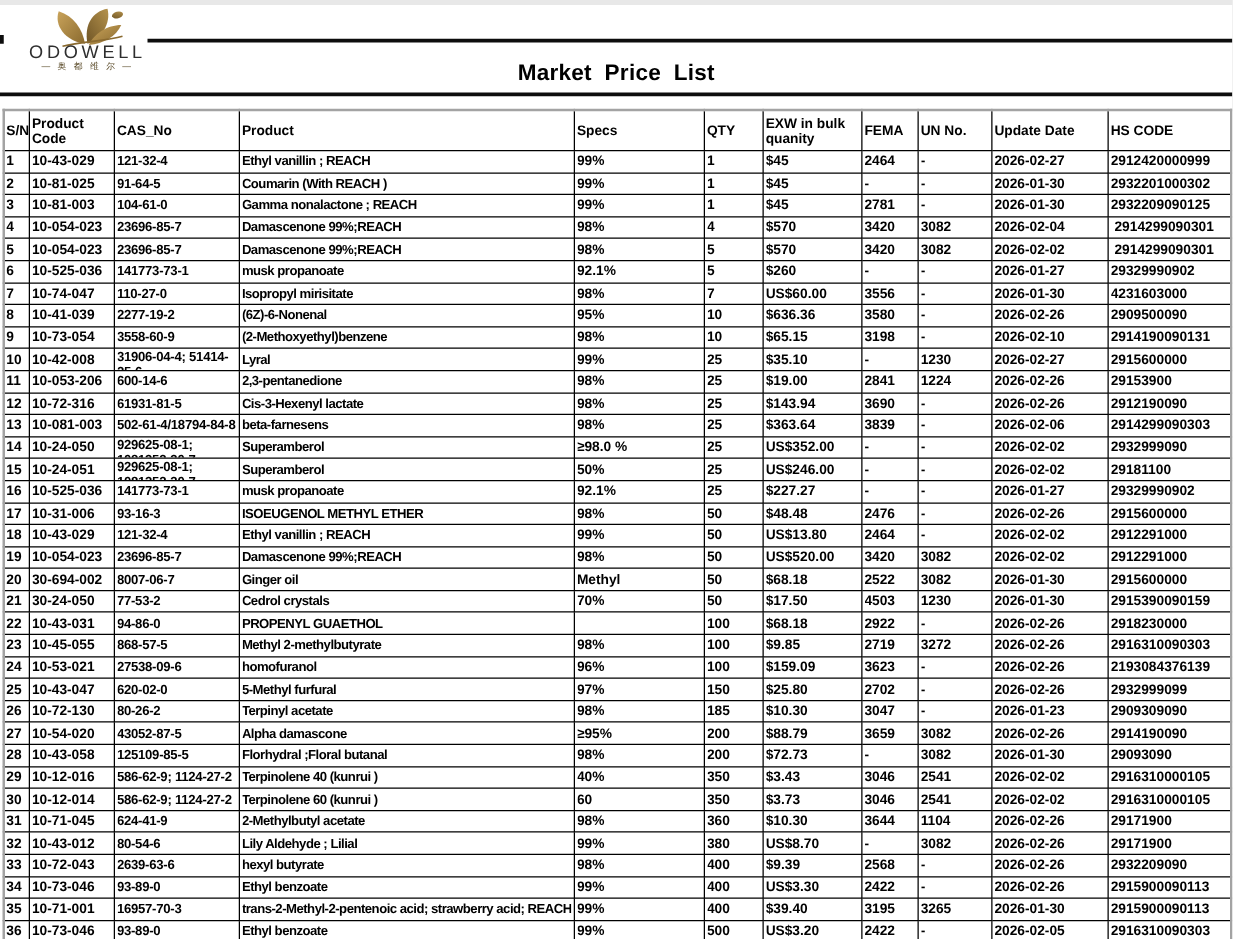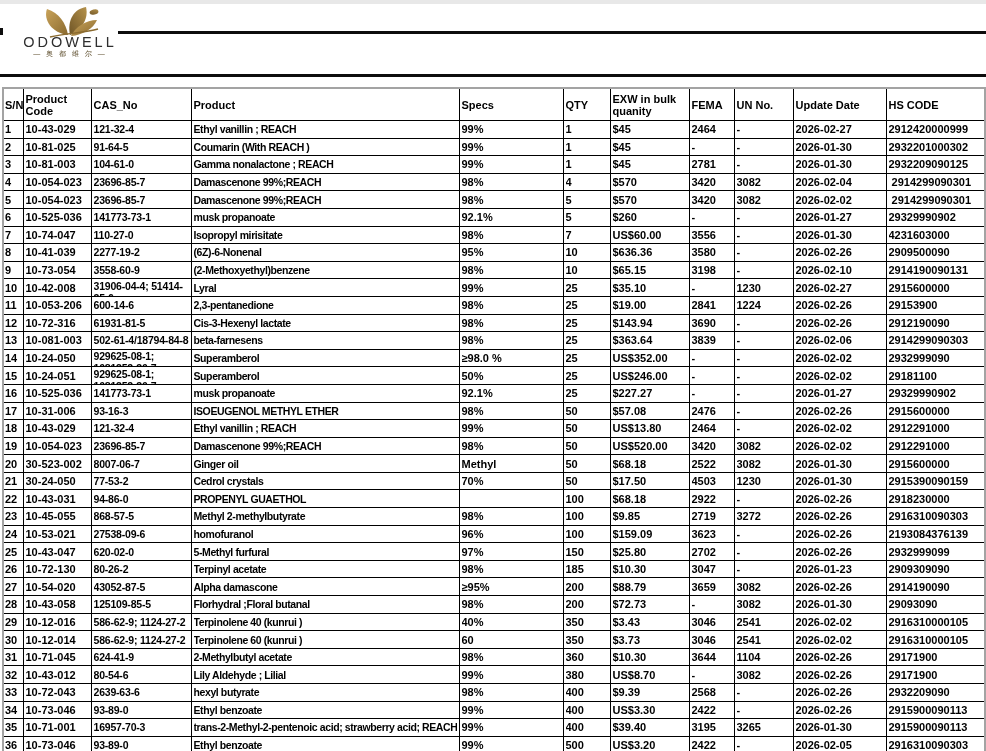--- a/index.html
+++ b/index.html
@@ -75,20 +75,21 @@
       <path d="M41 31 C53 30 63 24 67 15 C56 15 45 22 41 31 Z" fill="url(#g1)"></path>
       <ellipse cx="64" cy="7" rx="4.5" ry="2.6" fill="url(#g2)" transform="rotate(-14 64 7)"></ellipse>
       <path d="M20 32 C36 28 55 28 68 24" stroke="#8a6a2f" stroke-width="1.4" fill="none"></path>
     </svg>
     <div class="brand">ODOWELL</div>
     <div class="brand-sub">— 奥 都 维 尔 —</div>
   </div>
 
   <div class="edge-tick"></div>
   <div class="top-rule"></div>
+  <h1 class="title">Market Price List</h1>
   <div class="title-rule"></div>
 
   <table class="price">
     <colgroup>
       <col style="width:20px">
         <col style="width:68px">
         <col style="width:100px">
       <col style="width:268px">
         <col style="width:104px">
         <col style="width:47px">
@@ -687,21 +688,21 @@
           <td class="col-product">
             <div class="clip">ISOEUGENOL METHYL ETHER</div>
           </td>
           <td class="col-specs">
             <div class="clip">98%</div>
           </td>
           <td class="col-qty">
             <div class="clip">50</div>
           </td>
           <td class="col-exw">
-            <div class="clip">$57.08</div>
+            <div class="clip">$48.48</div>
           </td>
           <td class="col-fema">
             <div class="clip">2476</div>
           </td>
           <td class="col-un">
             <div class="clip">-</div>
           </td>
           <td class="col-date">
             <div class="clip">2026-02-26</div>
           </td>
@@ -777,21 +778,21 @@
           </td>
           <td class="col-hs">
             <div class="clip">2912291000</div>
           </td>
         </tr>
         <tr>
           <td class="col-sn">
             <div class="clip">20</div>
           </td>
           <td class="col-code">
-            <div class="clip">30-523-002</div>
+            <div class="clip">30-694-002</div>
           </td>
           <td class="col-cas">
             <div class="clip">8007-06-7</div>
           </td>
           <td class="col-product">
             <div class="clip">Ginger oil</div>
           </td>
           <td class="col-specs">
             <div class="clip">Methyl</div>
           </td>

